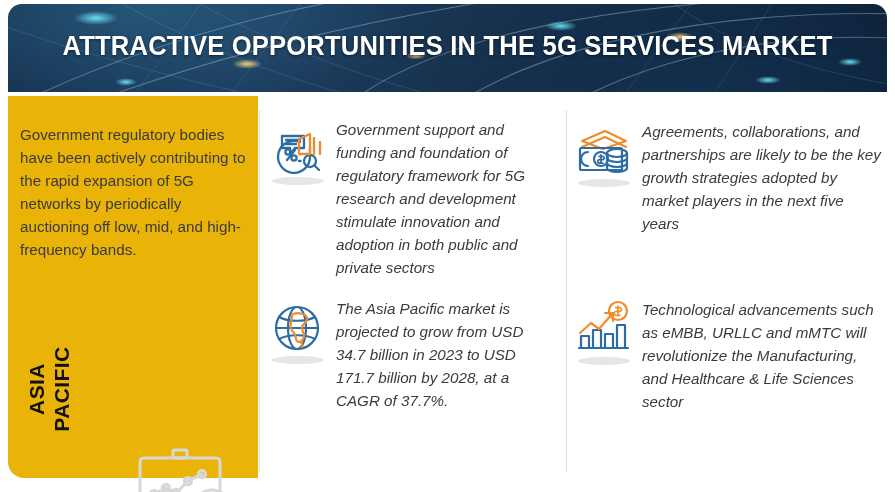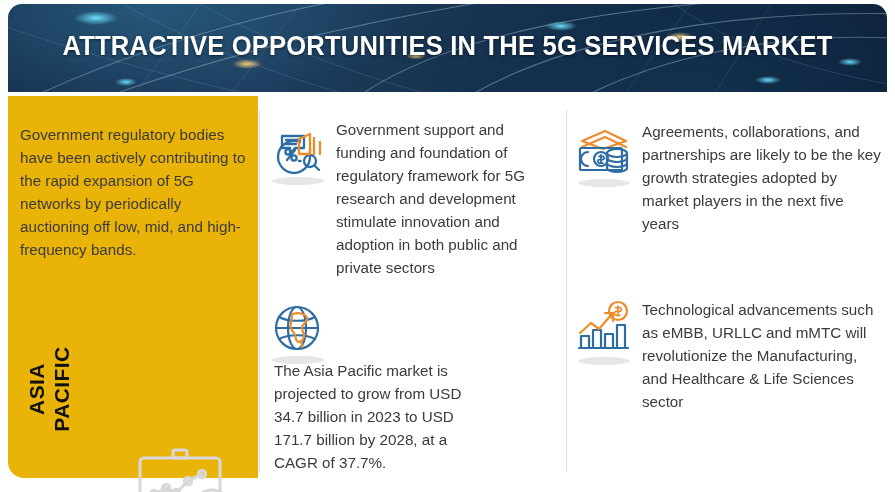--- a/index.html
+++ b/index.html
@@ -108,20 +108,21 @@
     background: #dcdcdd;
   }
   .divider-1 { left: 259px; }
   .divider-2 { left: 566px; }
 
   
   .cell {
     position: absolute;
     display: flex;
     align-items: flex-start;
+    font-style: italic;
   }
   .cell-icon {
     position: relative;
     flex: 0 0 auto;
     width: 62px;
     height: 62px;
   }
   .cell-icon svg { display: block; }
   .icon-shadow {
     position: absolute;
@@ -135,21 +136,21 @@
   .cell-text {
     flex: 1 1 auto;
     color: #3b3b3d;
     font-size: 15.2px;
     line-height: 23px;
   }
 
   .cell-a { left: 266px; top: 118px; width: 282px; }
   .cell-a .cell-text { width: 212px; margin-left: 8px; }
 
-  .cell-b { left: 266px; top: 297px; width: 282px; flex-direction: column; }
+  .cell-b { left: 266px; top: 297px; width: 282px; }
   .cell-b .cell-text { width: 212px; margin-left: 8px; }
 
   .cell-c { left: 572px; top: 120px; width: 310px; }
   .cell-c .cell-text { width: 244px; margin-left: 8px; }
 
   .cell-d { left: 572px; top: 298px; width: 312px; }
   .cell-d .cell-text { width: 246px; margin-left: 8px; }
 </style>
 </head>
 <body>

